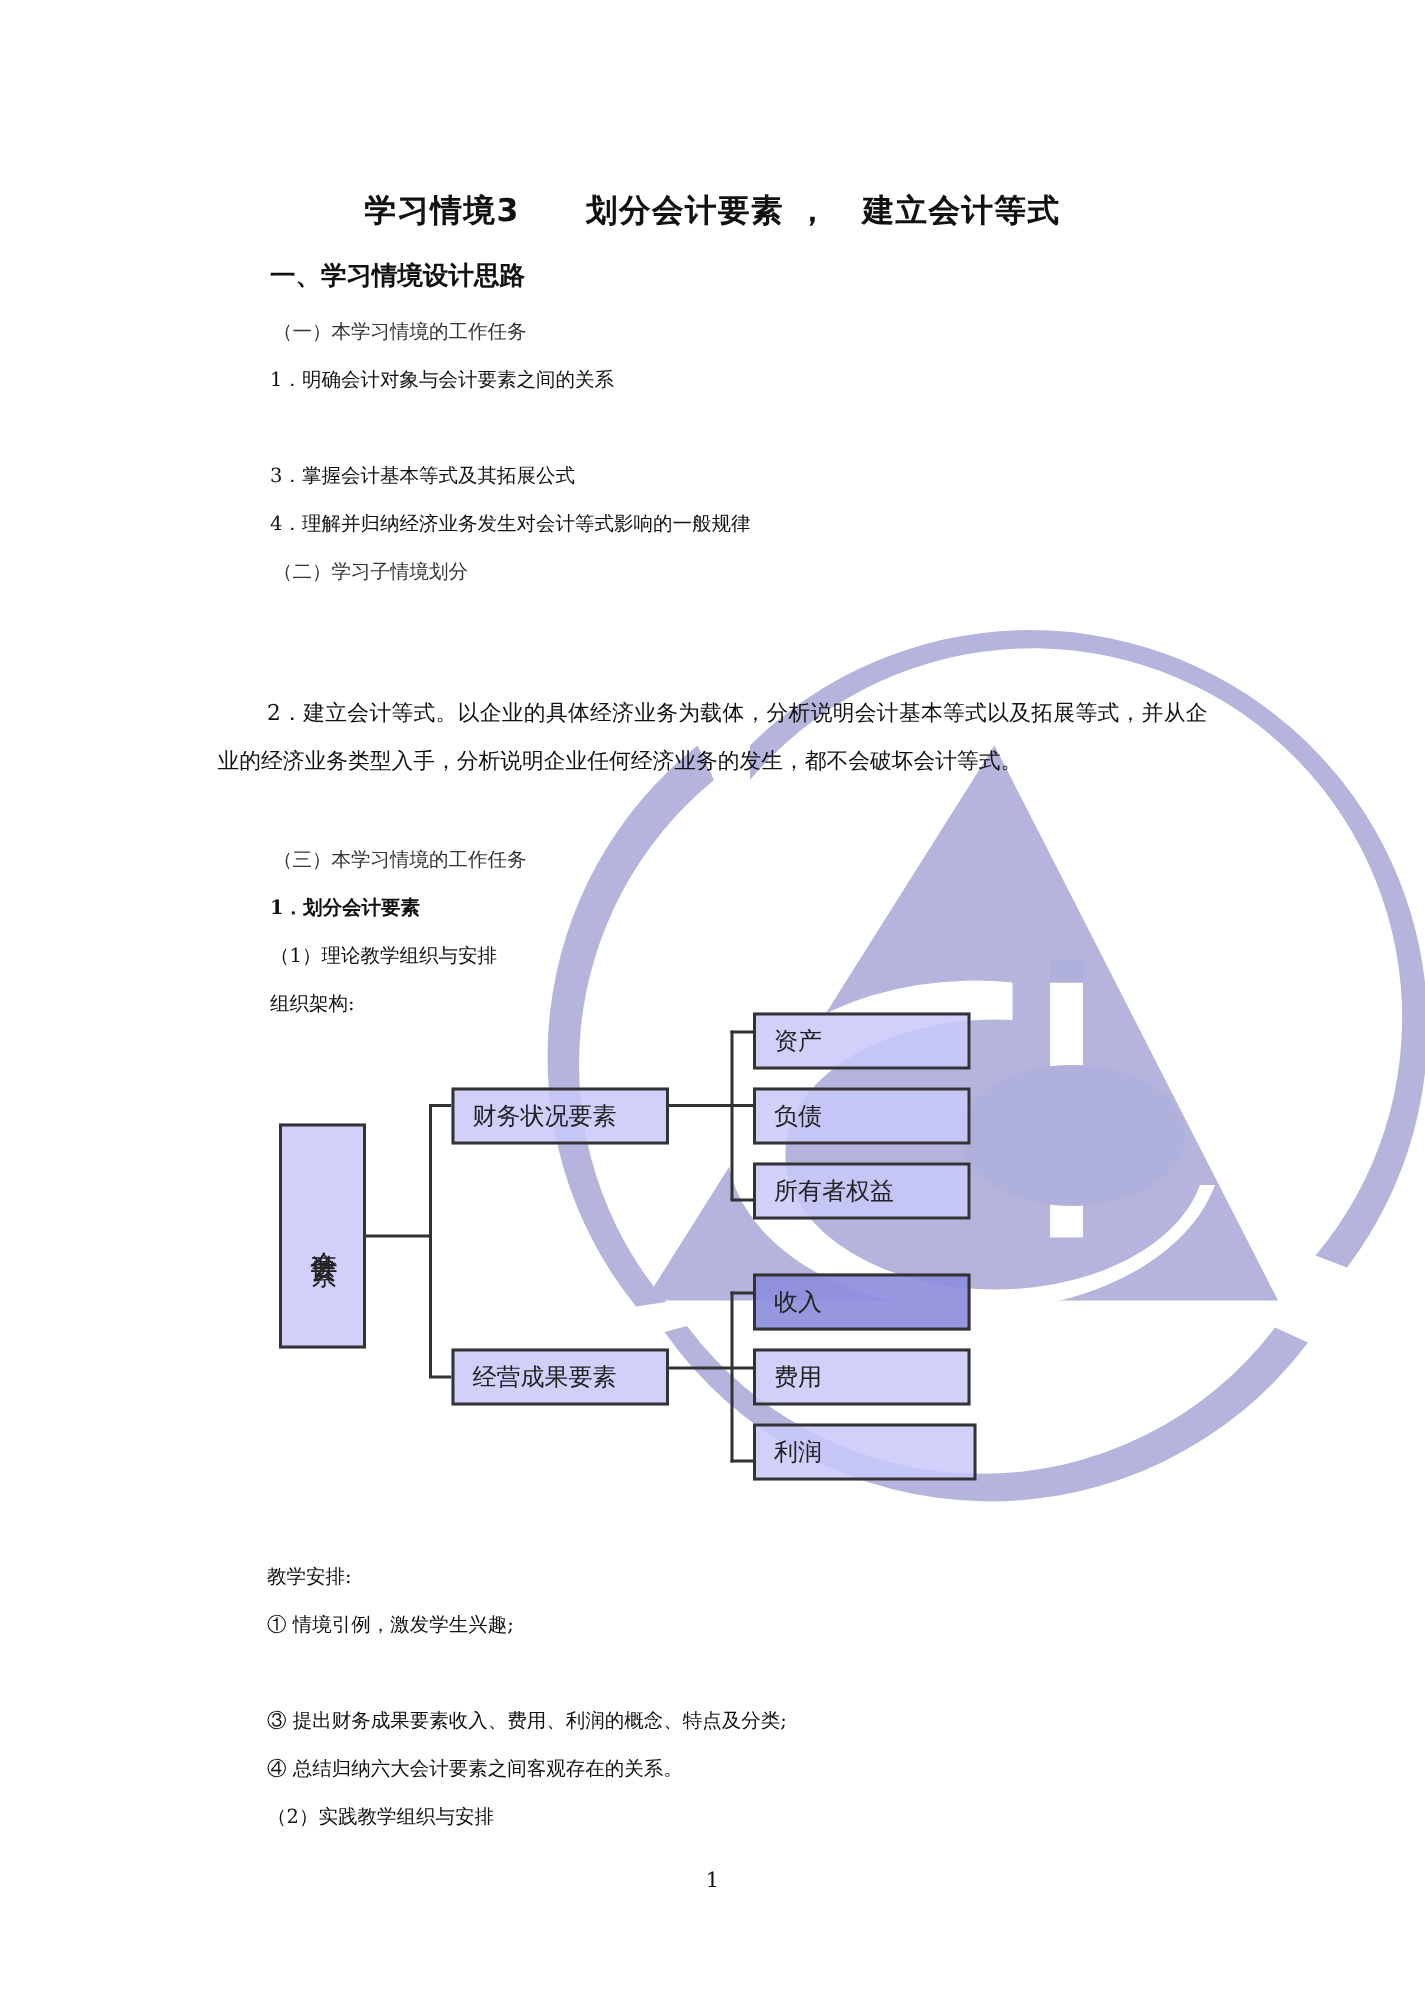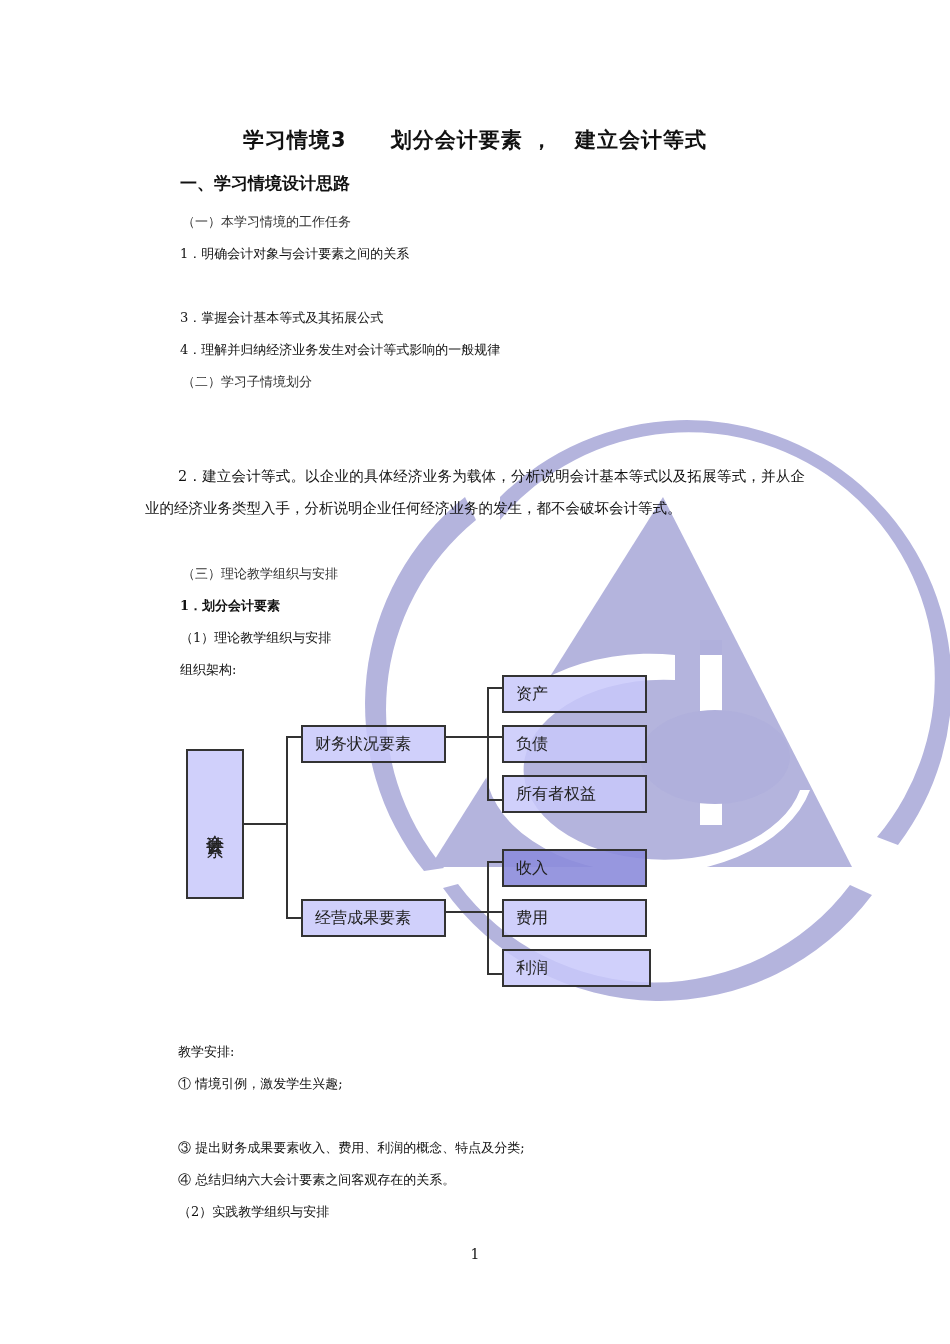--- a/index.html
+++ b/index.html
@@ -50,21 +50,21 @@
 
   <div class="abs p sub" style="left:182px; top:212px;">（一）本学习情境的工作任务</div>
   <div class="abs p" style="left:180px; top:244px;">1．明确会计对象与会计要素之间的关系</div>
   <div class="abs p" style="left:180px; top:308px;">3．掌握会计基本等式及其拓展公式</div>
   <div class="abs p" style="left:180px; top:340px;">4．理解并归纳经济业务发生对会计等式影响的一般规律</div>
 
   <div class="abs p sub" style="left:182px; top:372px;">（二）学习子情境划分</div>
 
   <div class="abs para" style="top:461px;"><span class="indent"></span><span>2．建立会计等式。以企业的具体经济业务为载体，分析说明会计基本等式以及拓展等式，并从企业的经济业务类型入手，分析说明企业任何经济业务的发生，都不会破坏会计等式。</span></div>
 
-  <div class="abs p sub" style="left:182px; top:564px;">（三）理论教学组织与安排</div>
+  <div class="abs p sub" style="left:182px; top:564px;">（三）本学习情境的工作任务</div>
   <div class="abs p" style="left:180px; top:596px; font-weight:bold;">1．划分会计要素</div>
   <div class="abs p" style="left:180px; top:628px;">（1）理论教学组织与安排</div>
   <div class="abs p" style="left:180px; top:660px;">组织架构:</div>
 
   <div>
 
     <div class="box vertical" style="left:186px; top:749px; width:58px; height:150px;">会计要素</div>
 
     <div class="line" style="left:244px; top:823px; width:43px; height:2px;"></div>
     <div class="line" style="left:286px; top:736px; width:2px; height:182px;"></div>

